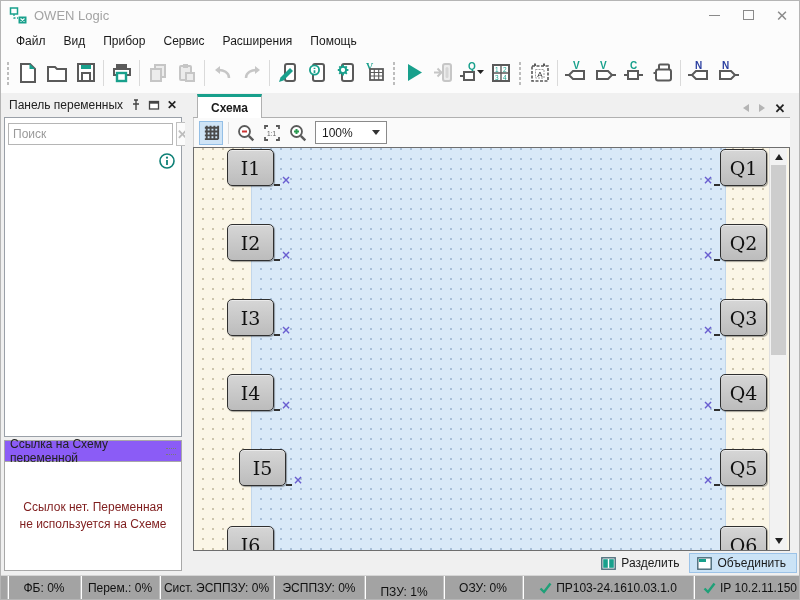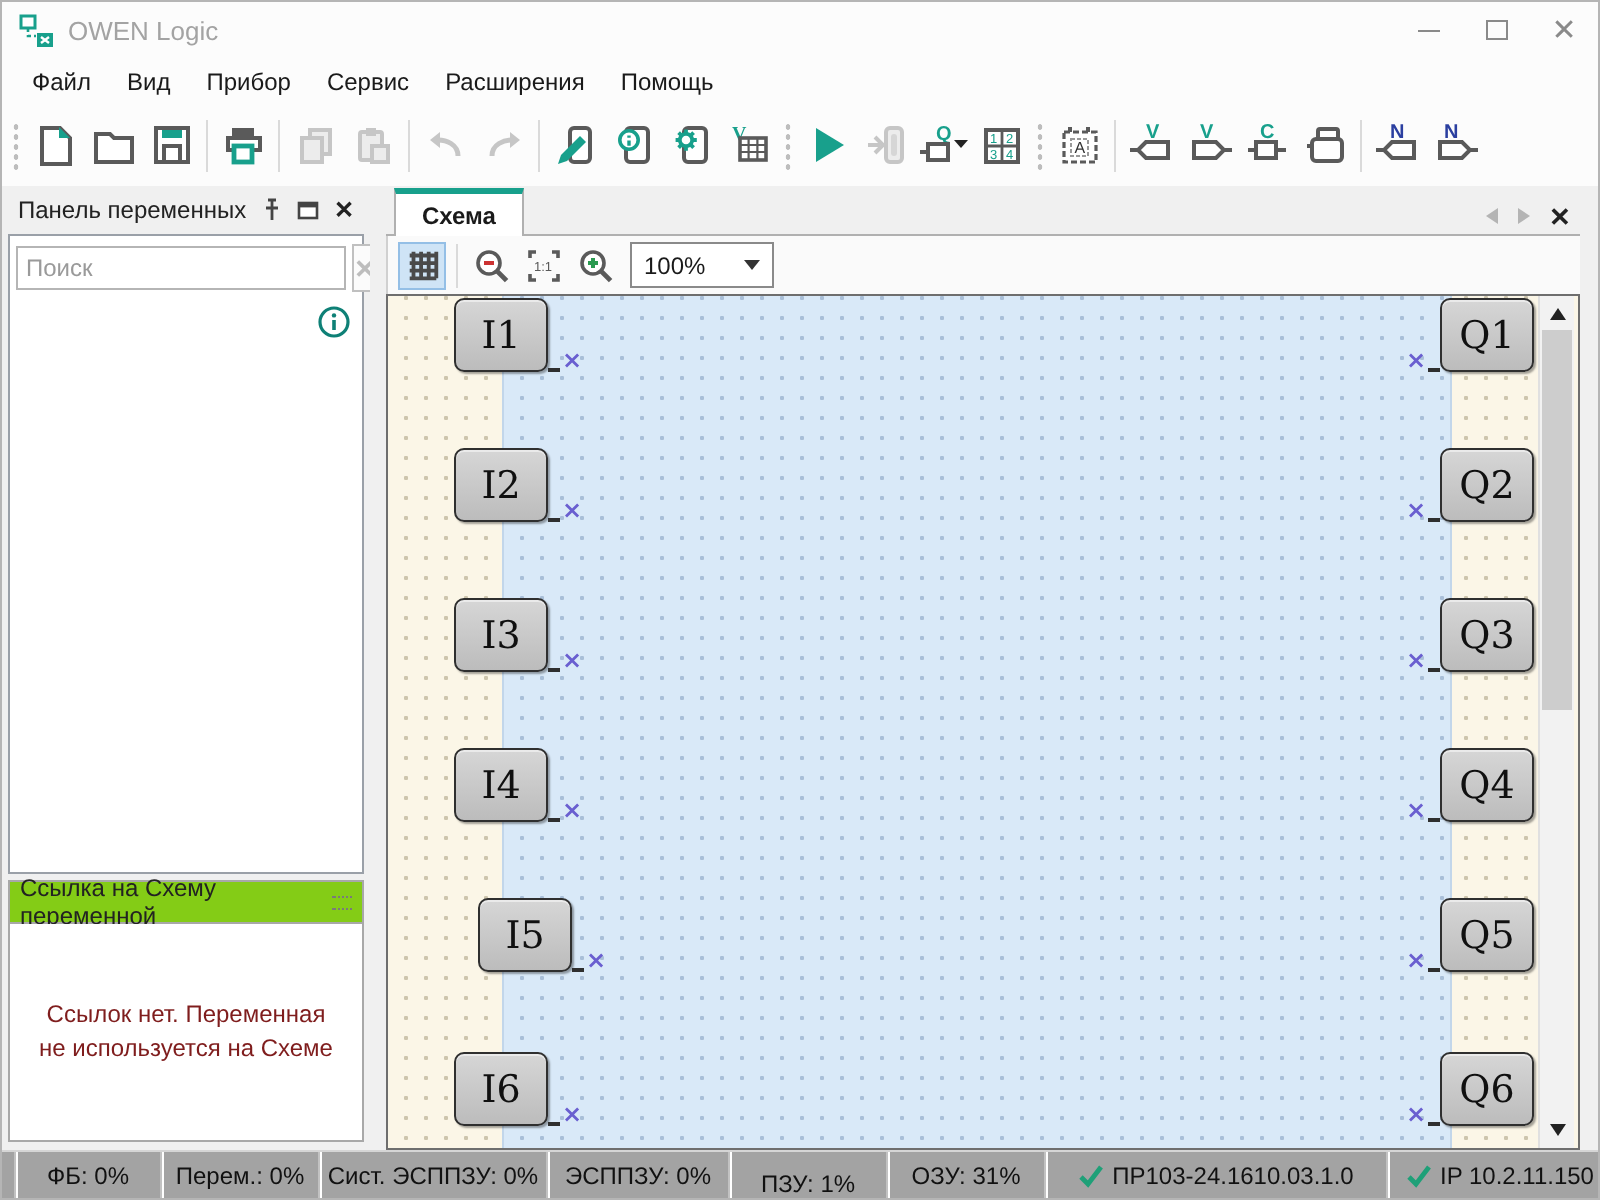--- a/index.html
+++ b/index.html
@@ -39,21 +39,21 @@
   .panel-header{height:24px;display:flex;align-items:center;padding:0 4px 0 8px;flex:none;}
   .panel-header .ttl{flex:1;font-size:12px;color:#222;}
   .phbtn{width:18px;height:18px;display:flex;align-items:center;justify-content:center;}
   .vars-panel{flex:1;margin:0 3px;background:#fff;border:1px solid #9aa0a8;display:flex;flex-direction:column;min-height:0;}
   .search-row{display:flex;align-items:center;padding:4px 3px 2px 3px;}
   .search-input{flex:1;height:20px;border:1px solid #b5b5b5;padding:0 4px;font-size:12px;font-family:"Liberation Sans",sans-serif;outline:none;color:#222;}
   .search-input::placeholder{color:#9a9a9a;}
   .search-clear{width:22px;height:22px;margin-left:3px;border:1px solid #c0c0c0;background:#fbfbfb;
       display:flex;align-items:center;justify-content:center;color:#bdbdbd;font-weight:bold;font-size:13px;}
   .info-row{display:flex;justify-content:flex-end;padding:4px 5px 0 0;}
-  .ref-header{height:20px;margin:3px 3px 0 3px;border:1px solid #a8a8a8;background:#84cc16;
+  .ref-header{height:20px;margin:3px 3px 0 3px;border:1px solid #a8a8a8;background:#8b5cf6;
       display:flex;align-items:center;padding:0 5px;flex:none;}
   .ref-header .ttl{flex:1;font-size:12px;color:#222;}
   .ref-grip{width:10px;height:5px;border-top:1px dotted #7a7a7a;border-bottom:1px dotted #7a7a7a;}
   .ref-content{height:108px;margin:0 3px 4px 3px;background:#fff;border:1px solid #a8a8a8;border-top:none;
       display:flex;align-items:center;justify-content:center;text-align:center;padding:0 10px;flex:none;
       color:#7f1d1d;line-height:1.45;}
 
   
   .tabbar{height:24px;display:flex;align-items:flex-end;background:#f0f0f0;border-bottom:1px solid #b0b0b0;margin-right:9px;flex:none;}
   .tab{height:21px;background:#fff;border:1px solid #b0b0b0;border-bottom:none;border-top:3px solid #18a08c;
@@ -476,41 +476,58 @@
             <span class="io-line"></span>
             <span class="io-block">Q5</span>
           </div>
           <div class="io-row" style="top: 378px; right: 22px;">
             <span class="io-cross">×</span>
             <span class="io-line"></span>
             <span class="io-block">Q6</span>
           </div>
         </div>
 
+      <div class="merge-bar">
+        <span class="mbtn">
+          <svg width="15" height="13" viewBox="0 0 15 13">
+              <rect x="0.8" y="0.8" width="13.4" height="11.4" fill="#fff" stroke="#4a6a78" stroke-width="1.4"></rect>
+              <rect x="2.2" y="2.2" width="4.6" height="8.6" fill="#18a08c"></rect>
+              <rect x="8.2" y="2.2" width="4.6" height="8.6" fill="#18a08c"></rect>
+            </svg>
+          <span>Разделить</span>
+        </span>
+        <span class="mbtn active">
+          <svg width="15" height="13" viewBox="0 0 15 13">
+              <rect x="0.8" y="0.8" width="13.4" height="11.4" fill="#fff" stroke="#4a6a78" stroke-width="1.4"></rect>
+              <rect x="2" y="2" width="7" height="3" fill="#18a08c"></rect>
+            </svg>
+          <span>Объединить</span>
+        </span>
+      </div>
     </div>
   </div>
 
   <div class="statusbar" id="statusbar">
       <div class="scell" style="width: 72px;">
         <span>ФБ: 0%</span>
       </div>
       <div class="scell" style="width: 78px;">
         <span>Перем.: 0%</span>
       </div>
       <div class="scell" style="width: 113px;">
         <span>Сист. ЭСППЗУ: 0%</span>
       </div>
       <div class="scell" style="width: 90px;">
         <span>ЭСППЗУ: 0%</span>
       </div>
       <div class="scell" style="width: 78px; align-items: flex-end;">
         <span>ПЗУ: 1%</span>
       </div>
       <div class="scell" style="width: 78px;">
-        <span>ОЗУ: 31%</span>
+        <span>ОЗУ: 0%</span>
       </div>
       <div class="scell" style="width: 170px;">
         <svg width="13" height="12" viewBox="0 0 13 12">
           <path d="M1.5 6.5l3.5 3.5L11.5 1.5" fill="none" stroke="#1fa078" stroke-width="2.4"></path>
         </svg>
         <span>ПР103-24.1610.03.1.0</span>
       </div>
       <div class="scell" style="width: 112px;">
         <svg width="13" height="12" viewBox="0 0 13 12">
           <path d="M1.5 6.5l3.5 3.5L11.5 1.5" fill="none" stroke="#1fa078" stroke-width="2.4"></path>

